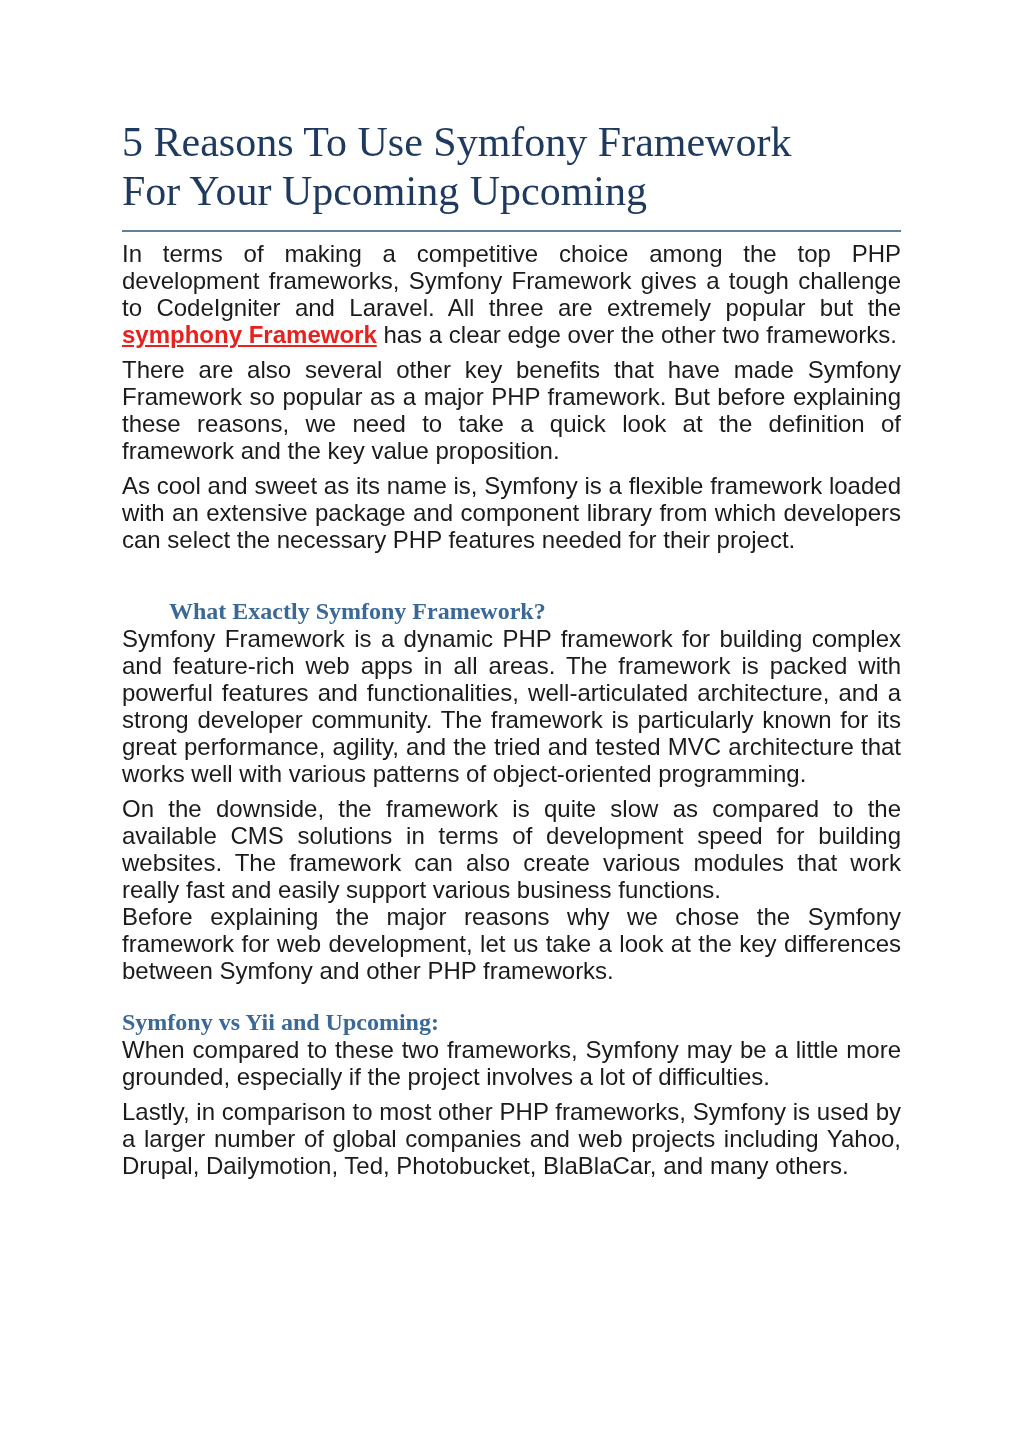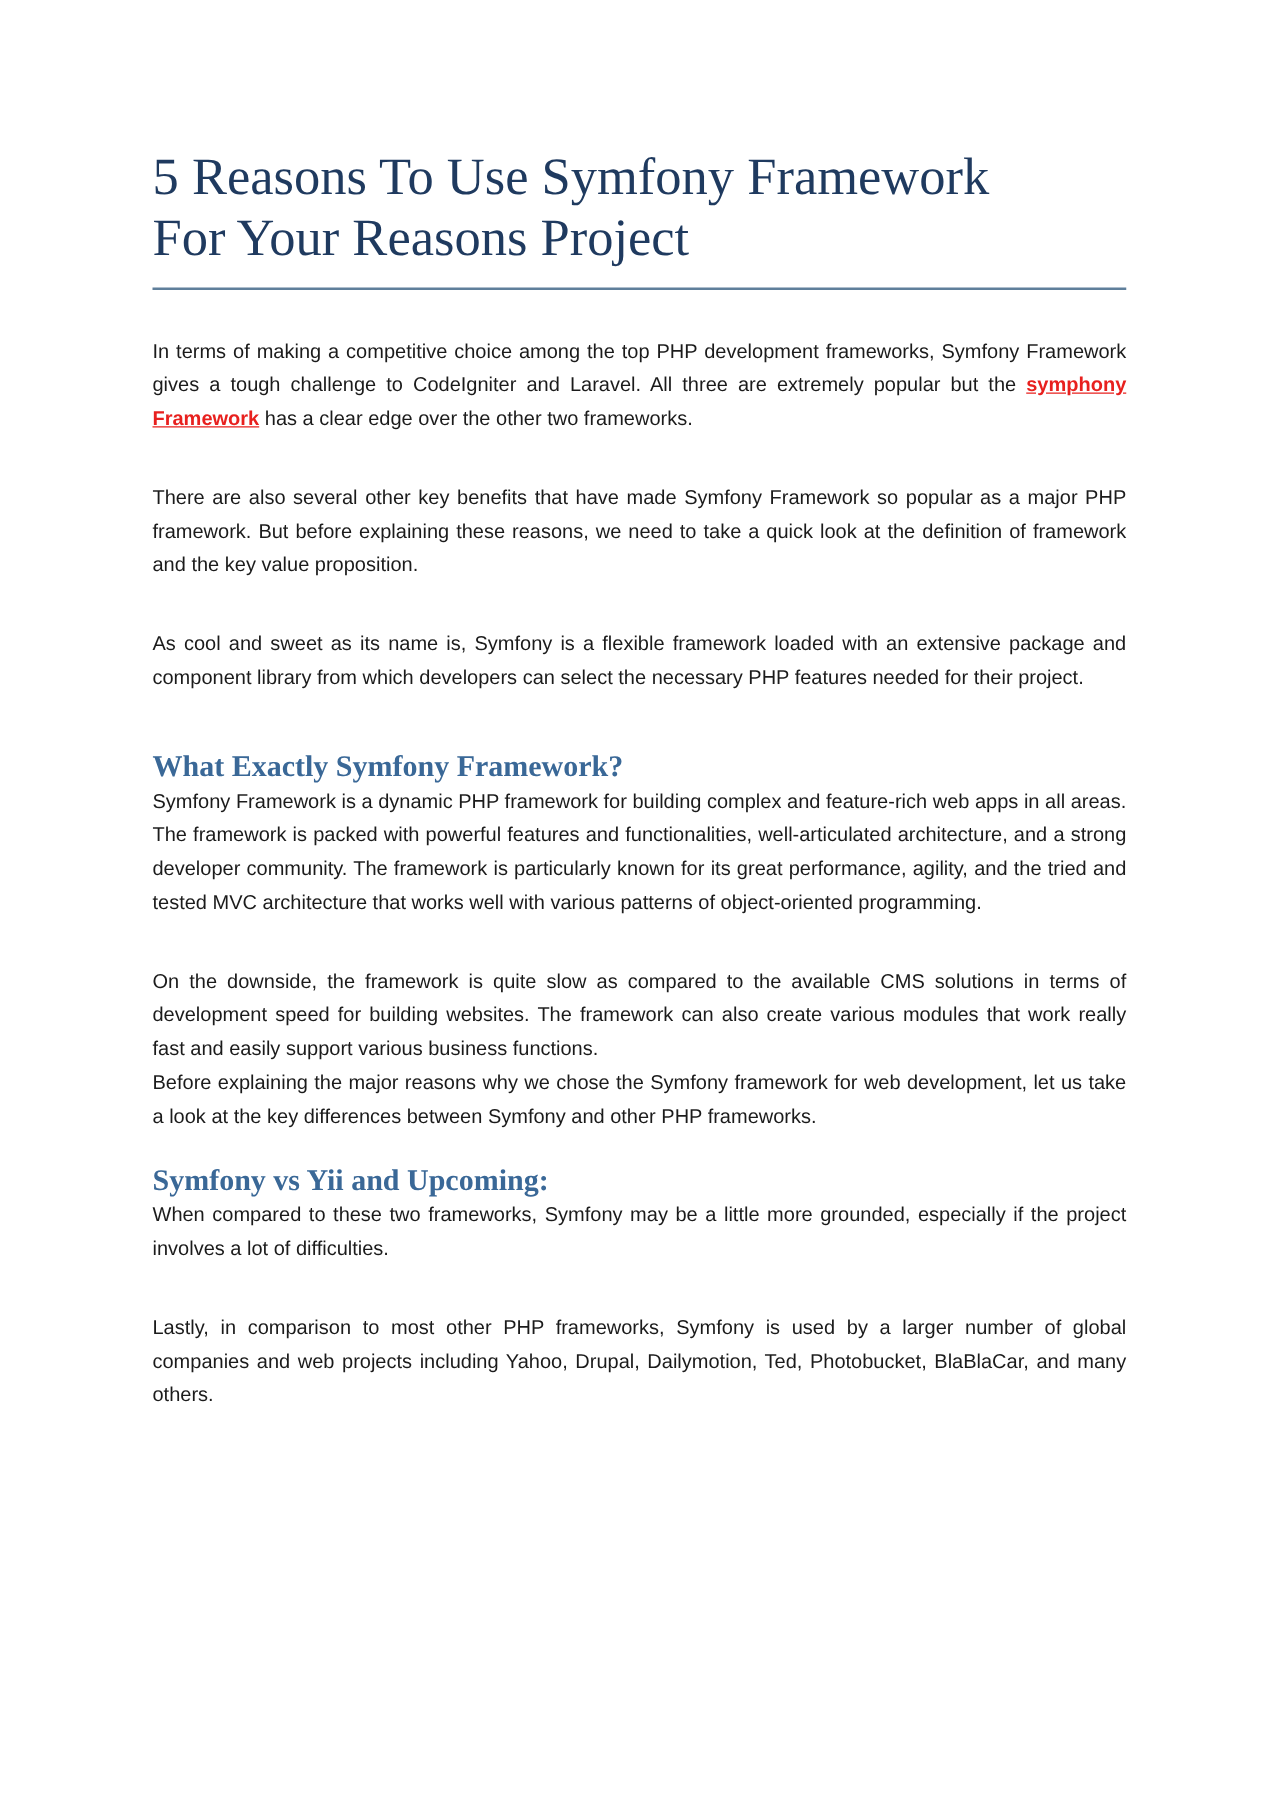--- a/index.html
+++ b/index.html
@@ -30,52 +30,52 @@
     font-family: "Liberation Serif", serif;
     font-weight: 400;
     font-size: 42px;
     line-height: 49px;
     color: var(--title);
     border-bottom: 2px solid var(--rule);
     padding-bottom: 14px;
     margin: 0;
   }
   p.body-para {
-    font-size: 16px;
+    font-size: 24px;
     line-height: 27px;
     text-align: justify;
-    margin: 36px 0 0 0;
+    margin: 8px 0 0 0;
     color: var(--text);
   }
   p.no-gap { margin-top: 0; }
   h2.section-heading {
     font-family: "Liberation Serif", serif;
     font-weight: 700;
     font-size: 24px;
     line-height: 28px;
     color: var(--heading);
     margin: 24px 0 0 0;
   }
-  h2.first-heading { margin-top: 44px; }
+  h2.first-heading { margin-top: 44px; margin-left: 47px; }
   .red-link {
     color: var(--link);
     font-weight: 700;
     text-decoration: underline;
     cursor: pointer;
   }
 </style>
 </head>
 <body>
 
 <div class="page">
   <div class="content">
 
     <h1 class="doc-title">
       <div>5 Reasons To Use Symfony Framework</div>
-      <div>For Your Reasons Project</div>
+      <div>For Your Upcoming Upcoming</div>
     </h1>
 
     <p class="body-para">
       <span>In terms of making a competitive choice among the top PHP development frameworks, Symfony Framework gives a tough challenge to CodeIgniter and Laravel. All three are extremely popular but the </span><span class="red-link">symphony Framework</span><span> has a clear edge over the other two frameworks.</span>
     </p>
 
     <p class="body-para">There are also several other key benefits that have made Symfony Framework so popular as a major PHP framework. But before explaining these reasons, we need to take a quick look at the definition of framework and the key value proposition.</p>
 
     <p class="body-para">As cool and sweet as its name is, Symfony is a flexible framework loaded with an extensive package and component library from which developers can select the necessary PHP features needed for their project.</p>
 

